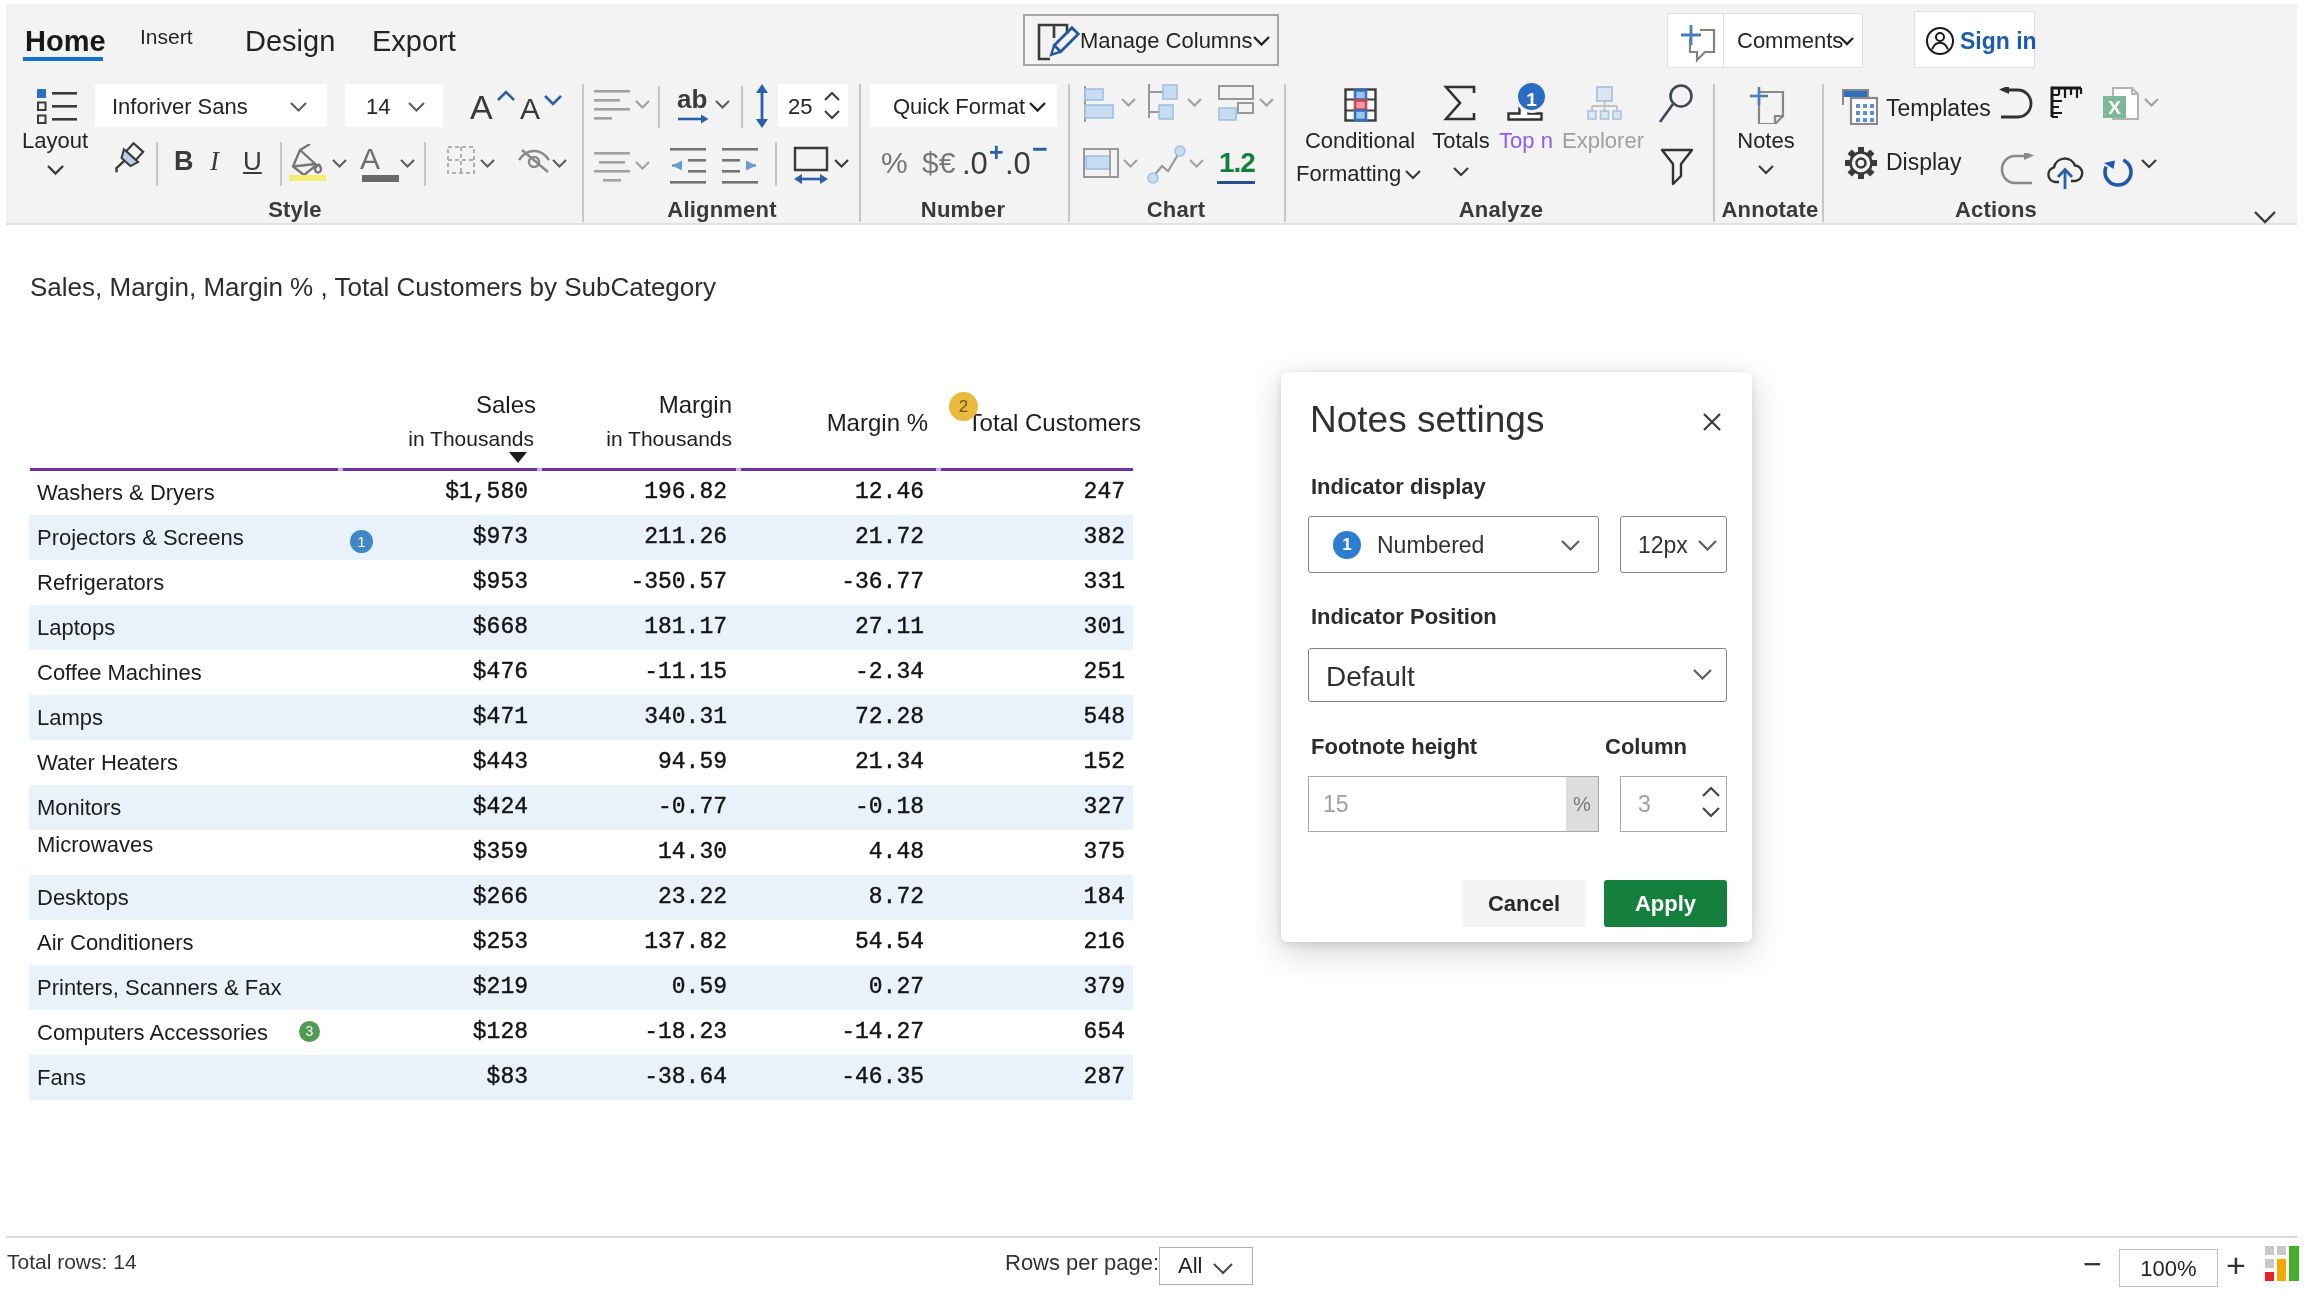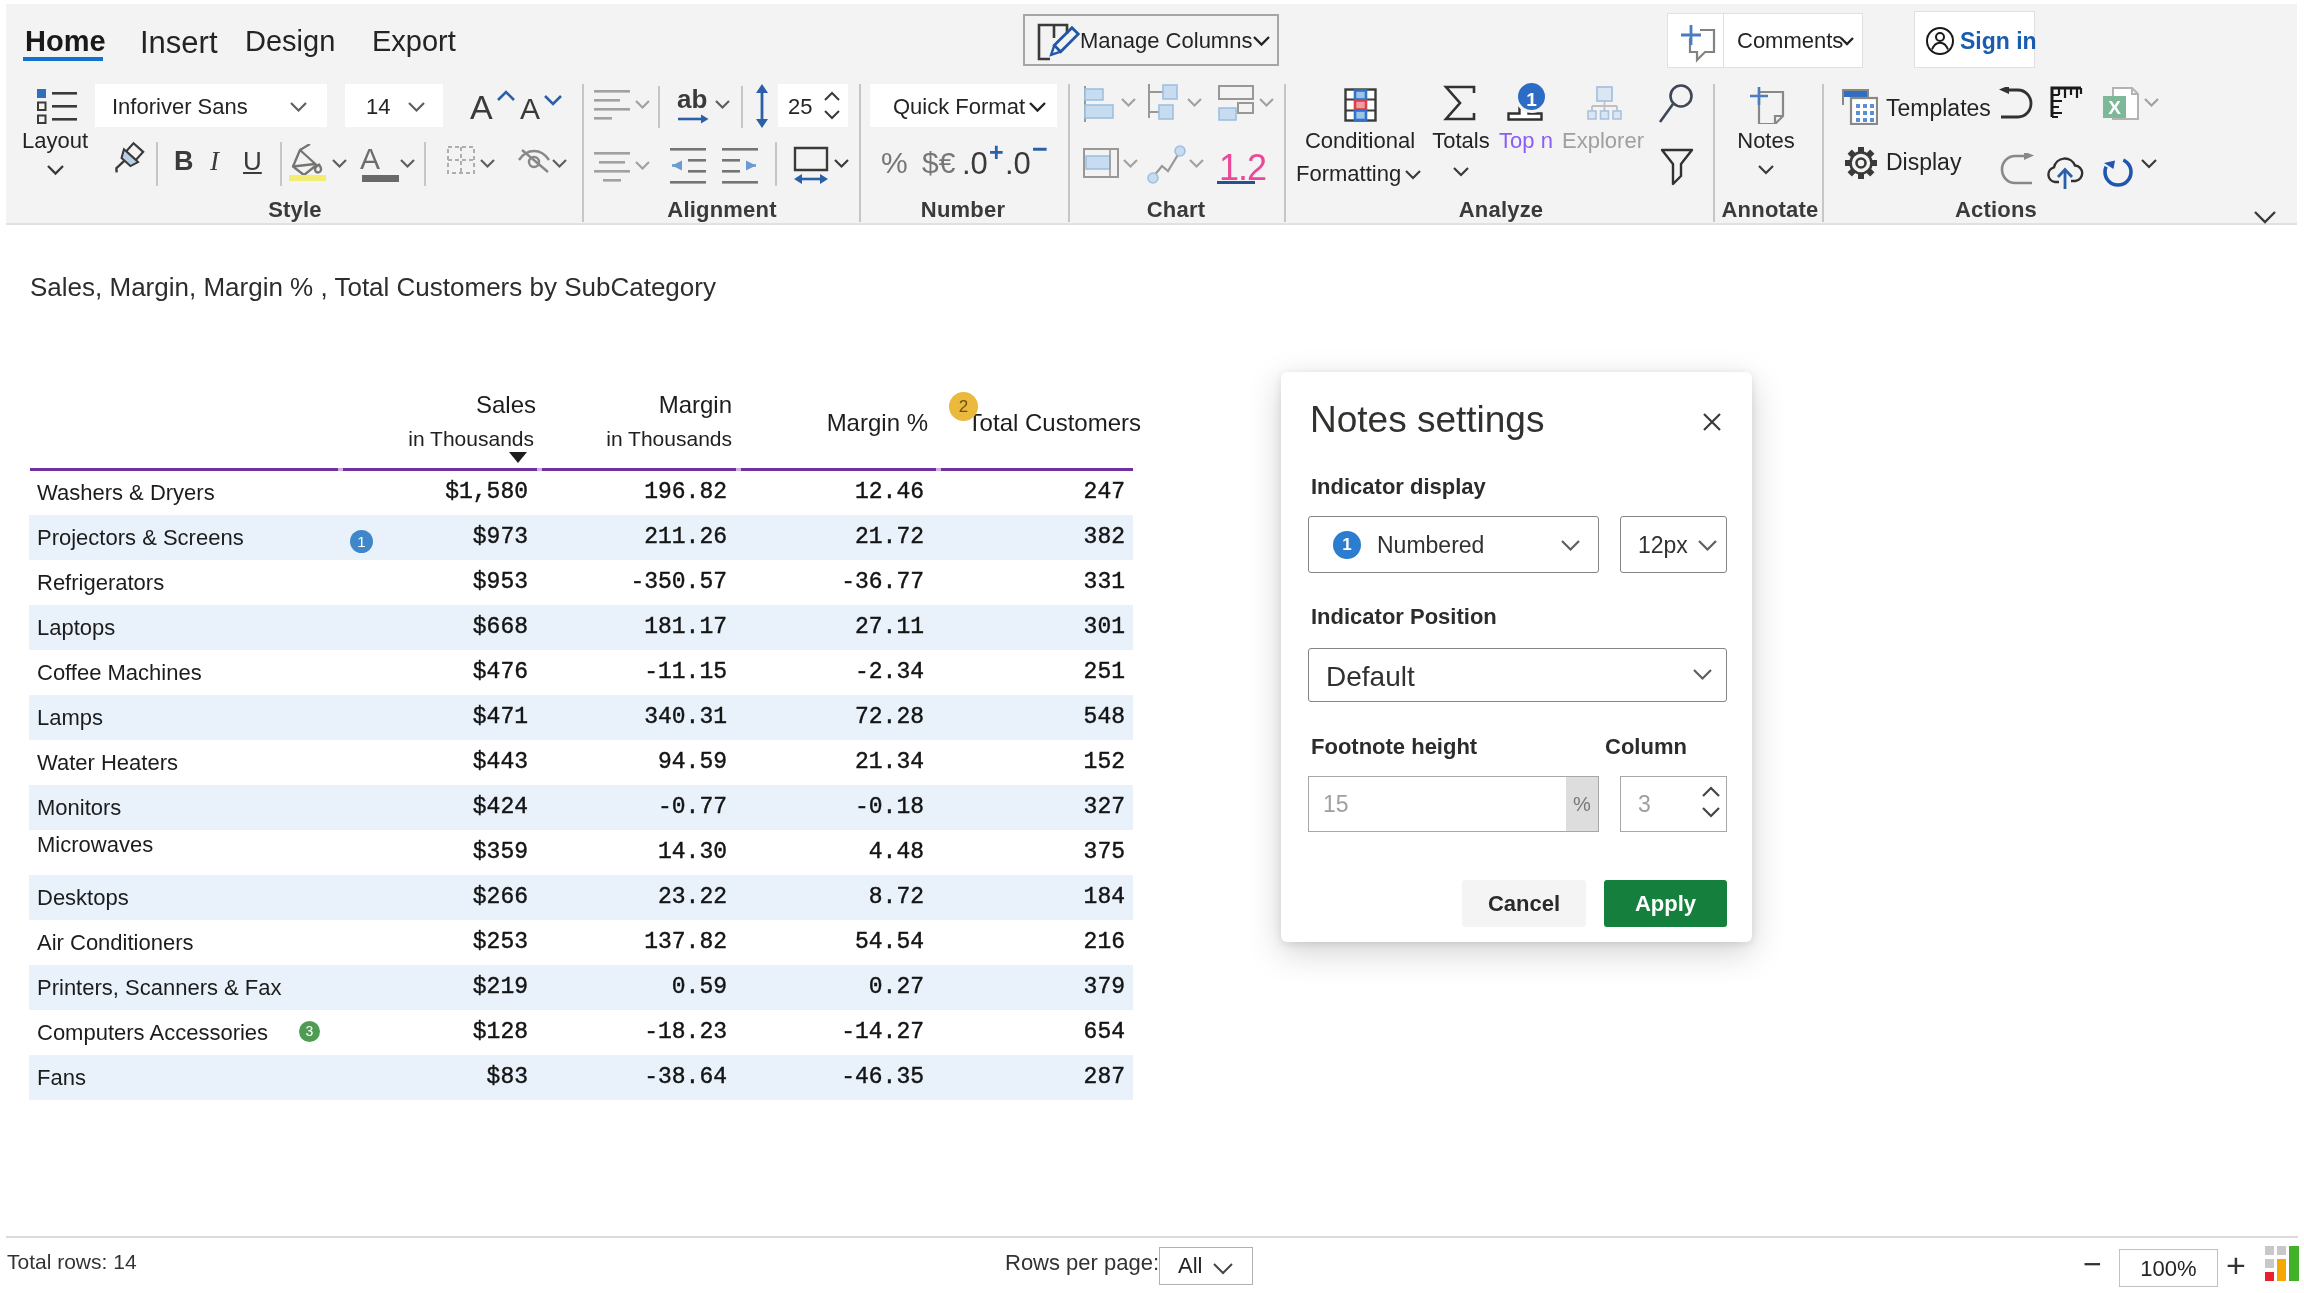--- a/index.html
+++ b/index.html
@@ -19,21 +19,21 @@
 .dd{position:absolute;background:#fff;border:1px solid #868481;border-radius:3px}
 .dlbl{position:absolute;font-size:22px;font-weight:700;color:#2d2c2b}
 </style>
 </head>
 <body>
 
 <div class="a" style="left:6px;top:4px;width:2291px;height:221px;background:#f3f3f3;border-bottom:2px solid #e3e1df"></div>
 
 <div class="a" style="left:25px;top:25px;font-size:29px;font-weight:700;color:#1a1918">Home</div>
 <div class="a" style="left:23px;top:57px;width:80px;height:4px;background:#1272ce"></div>
-<div class="a" style="left:140px;top:25px;font-size:31px;color:#252423">Insert</div>
+<div class="a" style="left:140px;top:25px;font-size:21px;color:#252423">Insert</div>
 <div class="a" style="left:245px;top:25px;font-size:29px;color:#252423">Design</div>
 <div class="a" style="left:372px;top:25px;font-size:29px;color:#252423">Export</div>
 
 <div class="a" style="left:1023px;top:14px;width:256px;height:52px;border:2px solid #a8a6a4;background:#f3f3f3"></div>
 <svg class="a" style="left:1036px;top:21px" width="44" height="42" viewBox="0 0 44 42">
     <path d="M31 13V4H3v34h11M18 4v13" fill="none" stroke="#3b3a39" stroke-width="2.6"></path>
     <g transform="rotate(45 25 24)" fill="none" stroke="#2057a6">
       <rect x="20.5" y="4" width="9" height="25" stroke-width="2.8"></rect>
       <path d="M20.5 29l4.5 9 4.5-9" stroke-width="2.4"></path>
     </g>
@@ -269,21 +269,21 @@
     <path d="M2 2l6.5 6.5L15 2" fill="none" stroke="#a3a19f" stroke-width="2.2"></path>
   </svg>
 <svg class="a" style="left:1146px;top:144px" width="40" height="40" viewBox="0 0 40 40">
     <path d="M7 33L16 22l6 5L33 9" fill="none" stroke="#9a9896" stroke-width="2.2"></path>
     <circle cx="7" cy="34" r="5" fill="#c7dcf0" stroke="#9fc0e0" stroke-width="1.6"></circle>
     <circle cx="34" cy="7" r="5" fill="#c7dcf0" stroke="#9fc0e0" stroke-width="1.6"></circle>
   </svg>
 <svg class="a" style="left:1188px;top:158px" width="17" height="11" viewBox="0 0 17 11">
     <path d="M2 2l6.5 6.5L15 2" fill="none" stroke="#a3a19f" stroke-width="2.2"></path>
   </svg>
-<div class="a" style="left:1219px;top:147px;font-size:36px;font-weight:400;color:#ec4899;letter-spacing:-1px">1.2</div>
+<div class="a" style="left:1219px;top:147px;font-size:28px;font-weight:700;color:#15803d;letter-spacing:-1px">1.2</div>
 <div class="a" style="left:1217px;top:181px;width:38px;height:3px;background:#26508f"></div>
 <div class="lbl" style="left:1076px;top:197px;width:200px">Chart</div>
 <svg class="a" style="left:1344px;top:88px" width="33" height="34" viewBox="0 0 33 34">
     <rect x="1.5" y="1.5" width="30" height="31" fill="#fff" stroke="#3b3a39" stroke-width="2.4"></rect>
     <path d="M1.5 11.5h30M1.5 22.5h30M11 1.5v31M22 1.5v31" stroke="#3b3a39" stroke-width="2" fill="none"></path>
     <rect x="11" y="2.5" width="11" height="9" fill="#9dc3e6" stroke="#2e74c9" stroke-width="2.6"></rect>
     <rect x="11" y="12.5" width="11" height="9" fill="#f29ba2" stroke="#d8404d" stroke-width="2.6"></rect>
     <rect x="11" y="22.5" width="11" height="9.5" fill="#9dc3e6" stroke="#2e74c9" stroke-width="2.6"></rect>
   </svg>
 <div class="a c" style="left:1294px;top:128px;width:132px;font-size:22px;color:#252423">Conditional</div>

